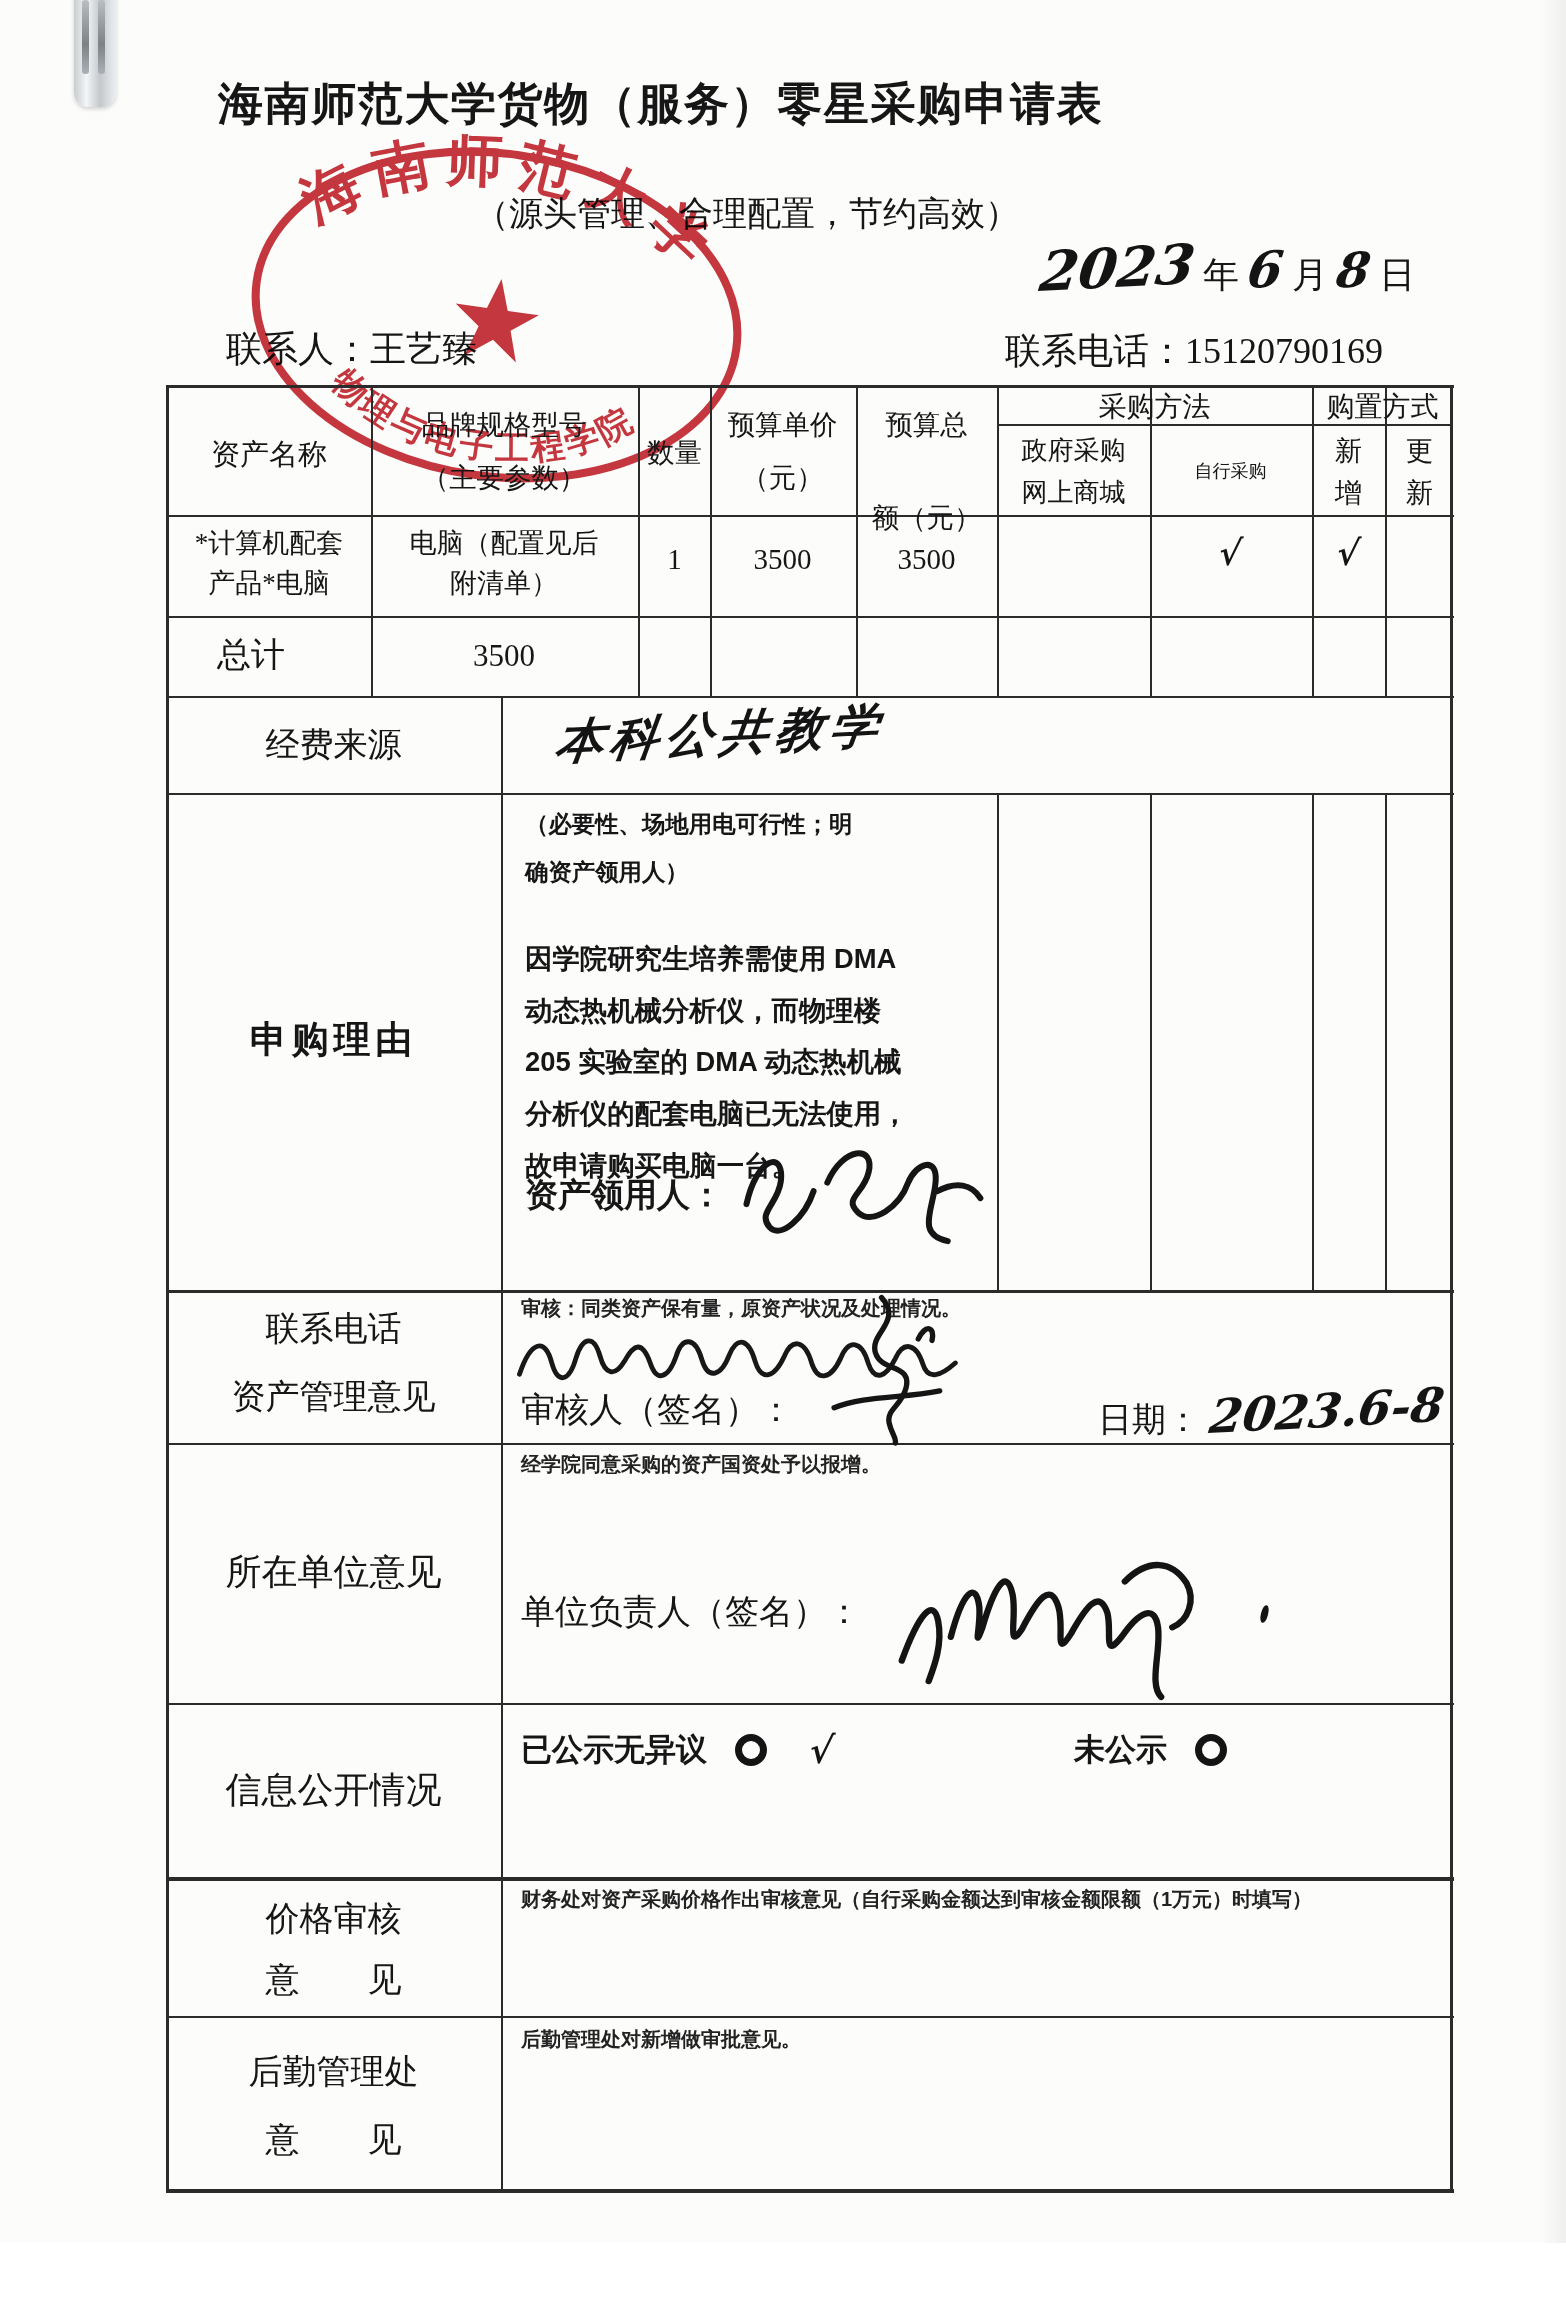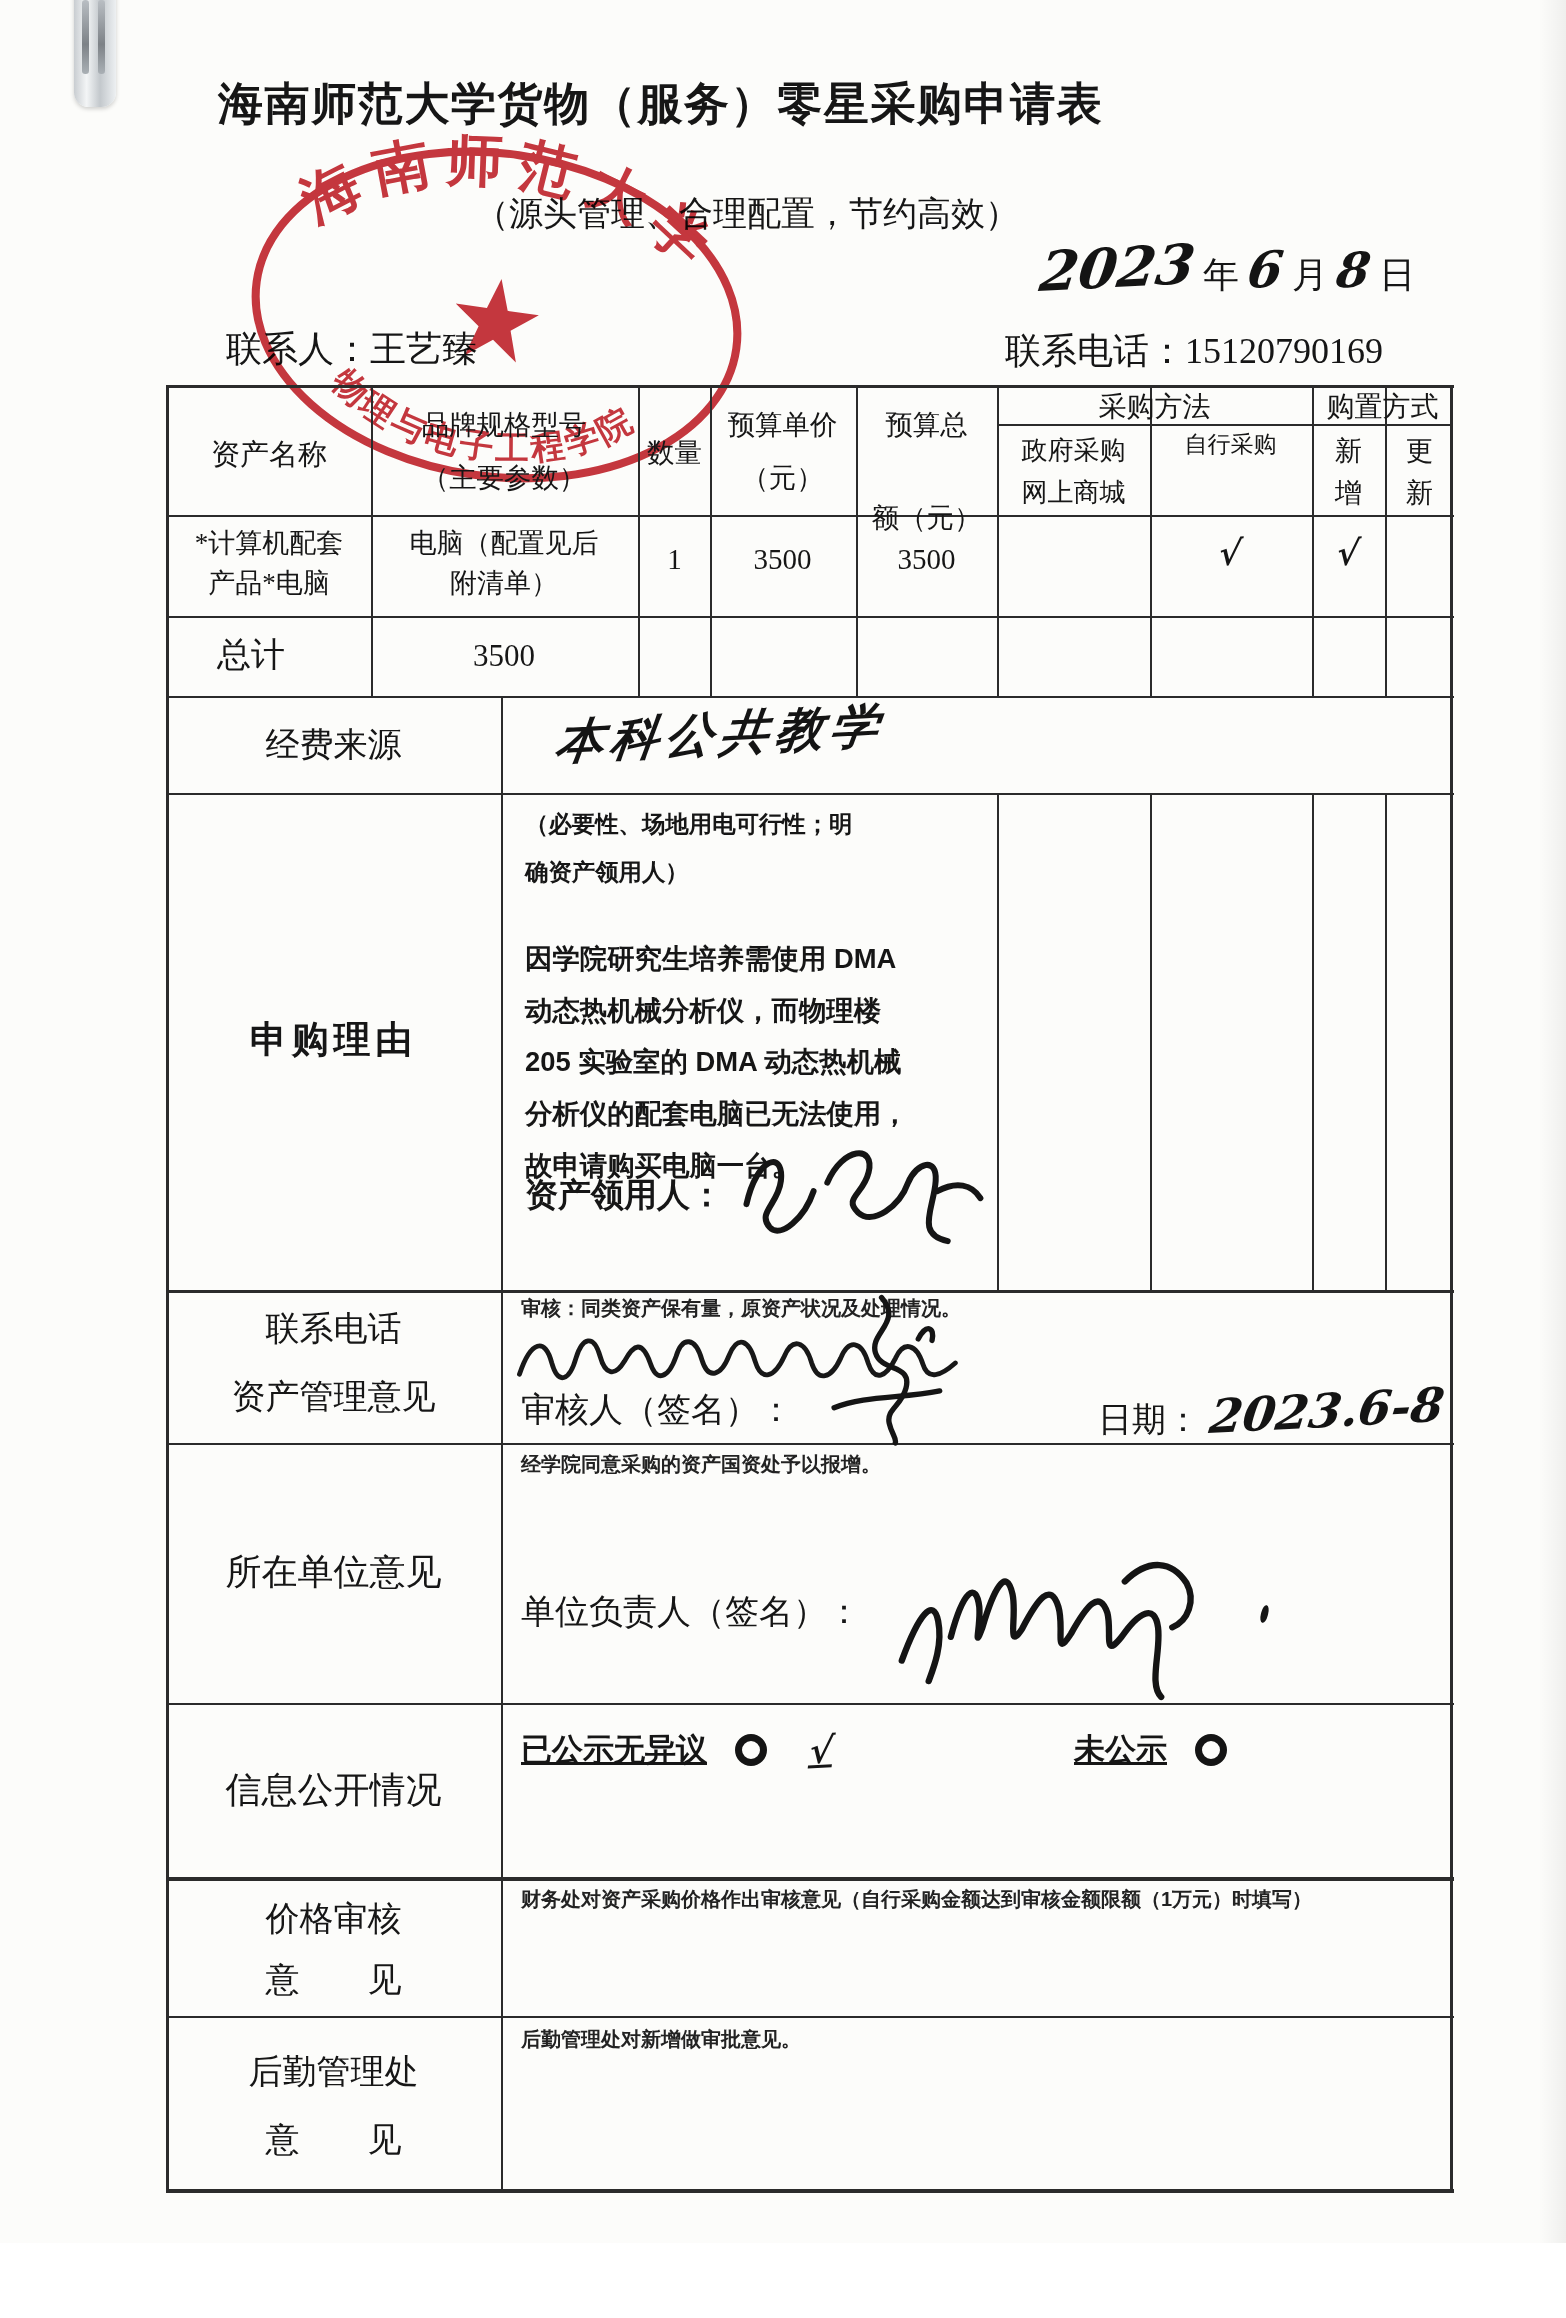--- a/index.html
+++ b/index.html
@@ -17,21 +17,21 @@
   .note{font-family:"Liberation Sans","DejaVu Sans",sans-serif;font-weight:bold;font-size:20px;color:#222;}
   .hl,.vl{position:absolute;background:#2b2b2b;}
   .hand{
     font-family:"DejaVu Serif","Liberation Serif",serif;
     font-style:italic;font-weight:bold;display:inline-block;
     transform:skewX(-10deg) rotate(-3deg);color:#141414;
   }
   .stampwrap{position:absolute;left:214px;top:113px;width:565px;height:404px;
     mix-blend-mode:multiply;opacity:.92;transform:rotate(8deg);}
   .ring{display:inline-block;width:18px;height:18px;border:7.3px solid #141414;border-radius:50%;}
-  .optline{position:absolute;display:flex;align-items:center;gap:28px;text-decoration:underline;}
+  .optline{position:absolute;display:flex;align-items:center;gap:28px;}
   .sig{position:absolute;}
   .clip{position:absolute;left:74px;top:-8px;width:42px;height:115px;
     background:linear-gradient(90deg,#c9cdd1,#f3f5f6 30%,#c3c8cc 62%,#edf0f2);
     border-radius:0 0 14.5px 14.5px;box-shadow:0 1.6px 4px rgba(0,0,0,.18);}
   .clip .slot{position:absolute;top:8px;width:6.5px;height:74px;border-radius:3.2px;
     background:linear-gradient(to bottom,#b9bec3,#7d8287 60%,#aab0b5);}
   .mark{position:absolute;background:#141414;border-radius:45%;}
 </style>
 </head>
 <body>
@@ -108,21 +108,21 @@
   <div class="t c" style="left:371px;top:410px;width:266px;font-size:27.4px;">品牌规格型号</div>
   <div class="t c" style="left:371px;top:463px;width:266px;font-size:27.4px;">（主要参数）</div>
   <div class="t c" style="left:638px;top:438px;width:73px;font-size:27.4px;">数量</div>
   <div class="t c" style="left:710px;top:410px;width:145px;font-size:27.4px;">预算单价</div>
   <div class="t c" style="left:710px;top:463px;width:145px;font-size:27.4px;">（元）</div>
   <div class="t c" style="left:856px;top:410px;width:141px;font-size:27.4px;">预算总</div>
   <div class="t c" style="left:856px;top:463px;width:141px;font-size:27.4px;margin-top:40px;">额（元）</div>
   <div class="t c" style="left:997px;top:391px;width:315px;font-size:28px;">采购方法</div>
   <div class="t c" style="left:997px;top:436px;width:153px;font-size:26px;">政府采购</div>
   <div class="t c" style="left:997px;top:478px;width:153px;font-size:26px;">网上商城</div>
-  <div class="t c" style="left:1150px;top:432px;width:161px;font-size:23px;">自行采购</div>
+  <div class="t c" style="left:1150px;top:461px;width:161px;font-size:18px;">自行采购</div>
   <div class="t c" style="left:1312px;top:391px;width:141px;font-size:28px;">购置方式</div>
   <div class="t c" style="left:1312px;top:436px;width:73px;font-size:27.4px;">新</div>
   <div class="t c" style="left:1312px;top:478px;width:73px;font-size:27.4px;">增</div>
   <div class="t c" style="left:1385px;top:436px;width:69px;font-size:27.4px;">更</div>
   <div class="t c" style="left:1385px;top:478px;width:69px;font-size:27.4px;">新</div>
 
   <div class="t c" style="left:166px;top:528px;width:206px;font-size:27px;">*计算机配套</div>
   <div class="t c" style="left:166px;top:568px;width:206px;font-size:27px;">产品*电脑</div>
   <div class="t c" style="left:371px;top:528px;width:266px;font-size:27px;">电脑（配置见后</div>
   <div class="t c" style="left:371px;top:568px;width:266px;font-size:27px;">附清单）</div>

